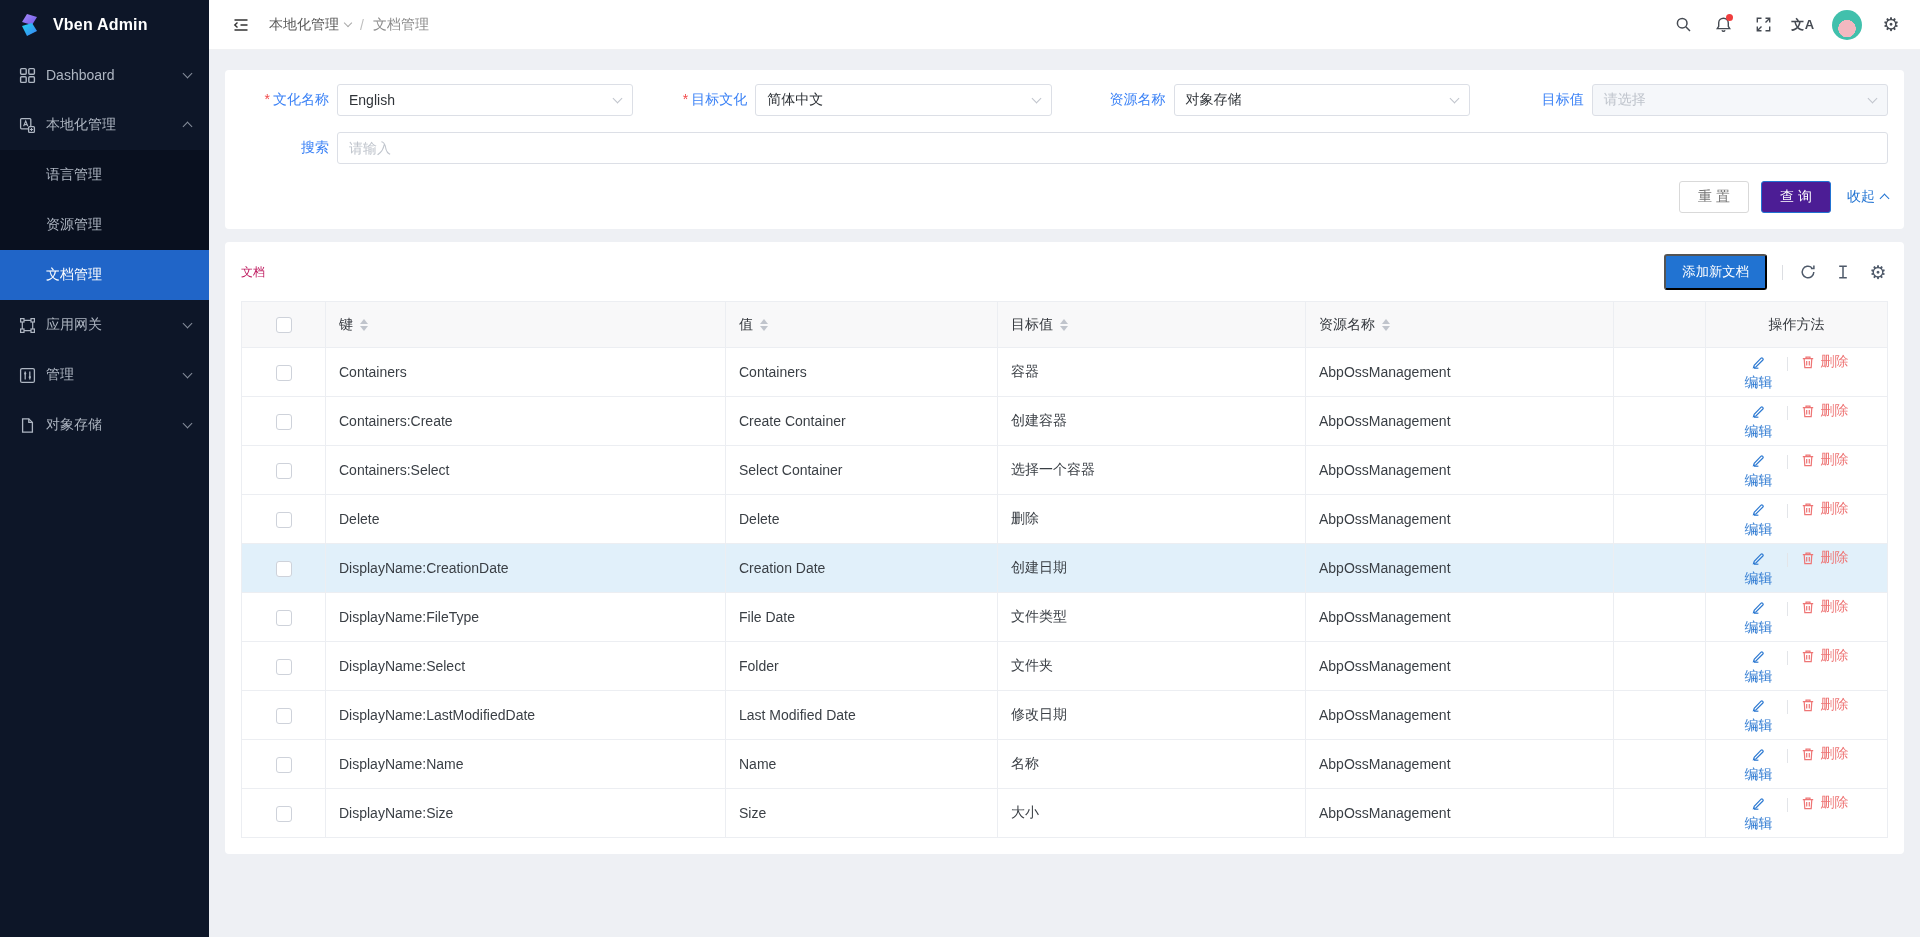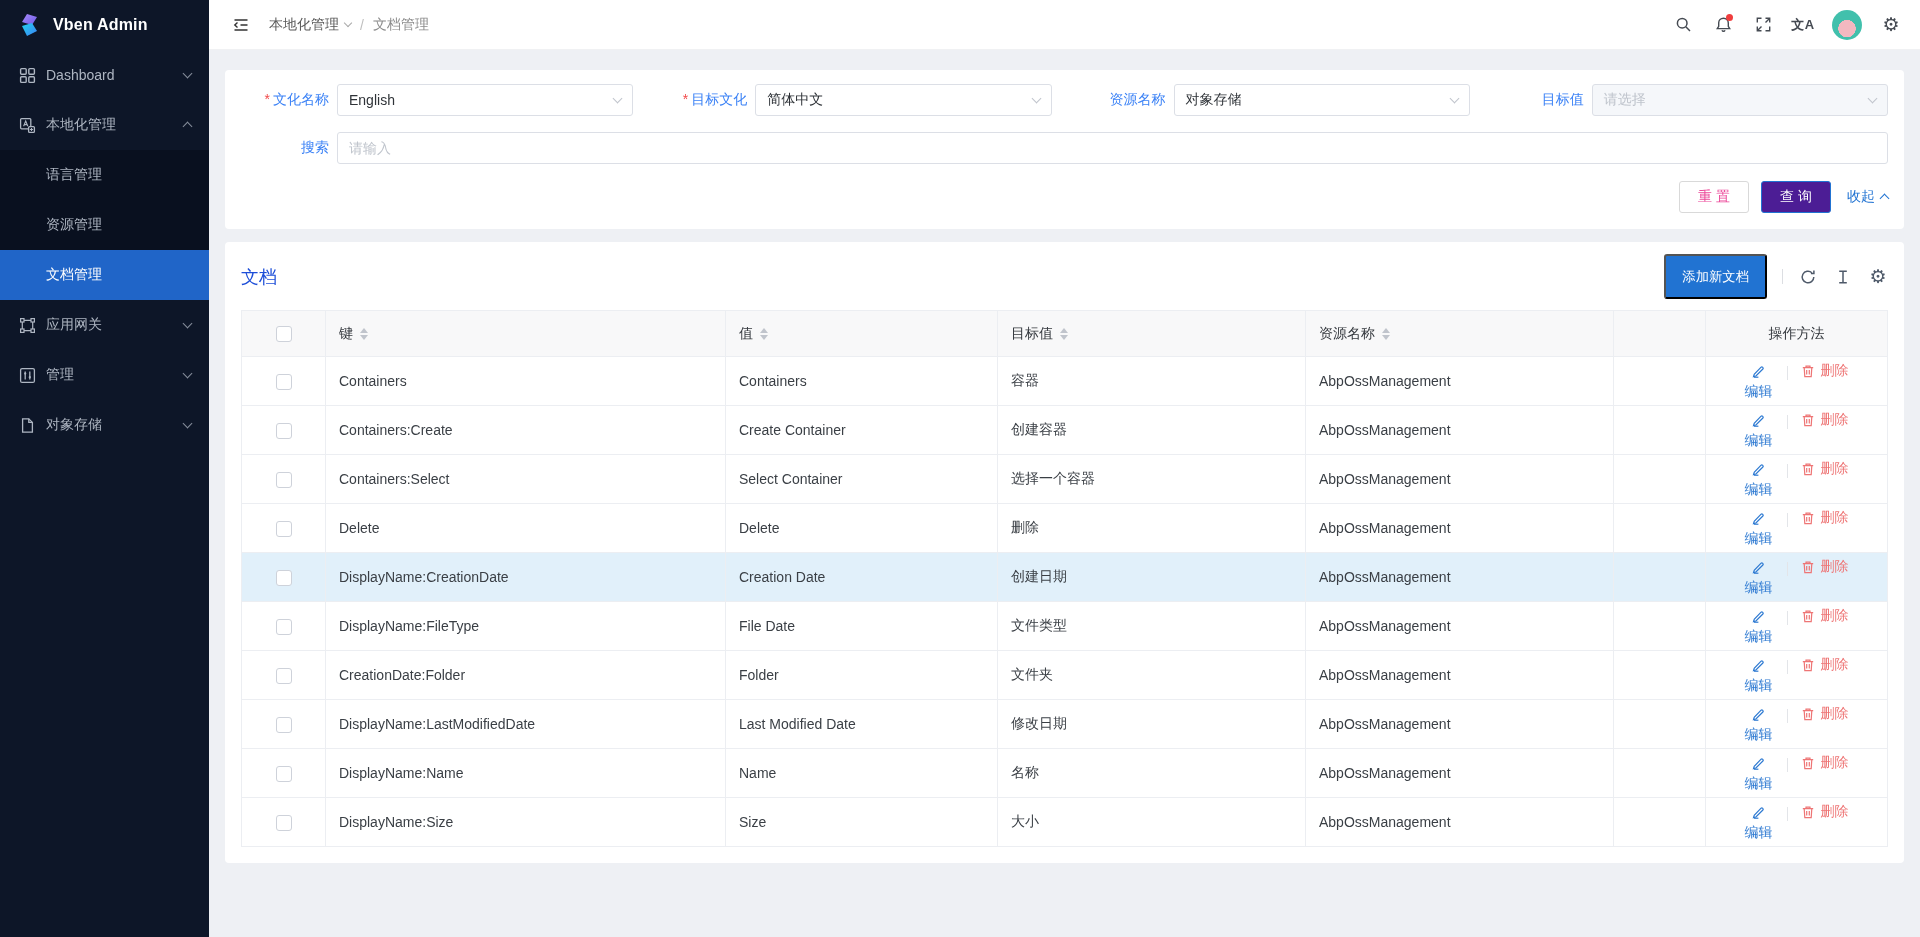--- a/index.html
+++ b/index.html
@@ -48,30 +48,30 @@
   .select, .text-input { flex:1; height:32px; border:1px solid #dcdfe6; border-radius:3px; background:#fff;
     display:flex; align-items:center; padding:0 11px; color:#2f3338; cursor:pointer; min-width:0; }
   .select .sel-caret { margin-left:auto; width:7px; height:7px; border-right:1.3px solid #c0c4cc; border-bottom:1.3px solid #c0c4cc; transform:rotate(45deg); margin-top:-3px; flex-shrink:0; }
   .select.disabled { background:#f5f7fa; cursor:not-allowed; }
   .ph { color:#bfc4cc; }
   .search-row { display:flex; align-items:center; margin-top:16px; }
   .text-input input { border:none; outline:none; width:100%; font:inherit; color:#2f3338; background:transparent; }
   .text-input input::placeholder { color:#bfc4cc; }
   .btn-row { margin-top:17px; display:flex; justify-content:flex-end; align-items:center; gap:12px; }
   .btn { height:32px; border-radius:3px; display:flex; align-items:center; padding:0 14px 0 18px; letter-spacing:4px; cursor:pointer; font-size:14px; }
-  .btn-default { background:#fff; border:1px solid #d9d9d9; color:#ec4899; }
+  .btn-default { background:#fff; border:1px solid #d9d9d9; color:#737373; }
   .btn-primary { background:#4c1d95; border:1px solid #2173d2; color:#fff; }
   .collapse-link { color:#2173d2; display:flex; align-items:center; gap:6px; cursor:pointer; margin-left:4px; }
   .collapse-link .chev { border-color:#2173d2; opacity:1; }
   
   .table-card { margin-top:13px; padding:12px 16px 16px; }
   .table-head-row { display:flex; align-items:center; margin-bottom:11px; }
-  .table-title { font-size:18px; color:#1d4ed8; }
+  .table-title { font-size:12px; color:#be185d; }
   .toolbar { margin-left:auto; display:flex; align-items:center; gap:15px; color:#4e5969; }
-  .add-btn { height:45px; background:#2173d2; color:#fff; border-radius:3px; padding:0 16px; display:flex; align-items:center; cursor:pointer; }
+  .add-btn { height:36px; background:#2173d2; color:#fff; border-radius:3px; padding:0 16px; display:flex; align-items:center; cursor:pointer; }
   .v-div { width:1px; height:15px; background:#dcdee2; }
   .tb-icon { width:20px; height:20px; display:flex; align-items:center; justify-content:center; cursor:pointer; }
   table { width:100%; border-collapse:collapse; table-layout:fixed; }
   th, td { border:1px solid #eceef2; padding:0 13px; height:49px; font-weight:normal; text-align:left;
     overflow:hidden; white-space:nowrap; text-overflow:ellipsis; }
   thead th { background:#f8f8f9; height:46px; color:#33373d; }
   td { color:#3a3f45; }
   tr.highlight td { background:#e1f0fa; }
   .th-flex { display:flex; align-items:center; gap:7px; }
   .sorter { display:flex; flex-direction:column; gap:2px; cursor:pointer; }
@@ -514,21 +514,21 @@
         <svg width="14" height="14" viewBox="0 0 14 14" fill="none" stroke="currentColor" stroke-width="1.2">
           <path d="M1.8 3.6h10.4 M5 3.6V2.2h4v1.4 M3.2 3.6l.6 9h6.4l.6-9"></path>
           <path d="M5.7 6v4.4 M8.3 6v4.4"></path>
         </svg>
         <span>删除</span>
       </span>
     </td>
   </tr>
             <tr>
     <td class="cb-cell"><span class="checkbox"></span></td>
-    <td>CreationDate:Folder</td>
+    <td>DisplayName:Select</td>
     <td>Folder</td>
     <td>文件夹</td>
     <td>AbpOssManagement</td>
     <td></td>
     <td class="action-cell">
       <span class="action-link edit">
         <svg width="14" height="14" viewBox="0 0 14 14" fill="none" stroke="currentColor" stroke-width="1.2">
           <path d="M2.2 10.3l-.7 2.4 2.4-.7 7-7a1 1 0 0 0 0-1.4l-.4-.4a1 1 0 0 0-1.4 0l-6.9 7.1z"></path>
           <path d="M2 13.2h4.4"></path>
         </svg>

